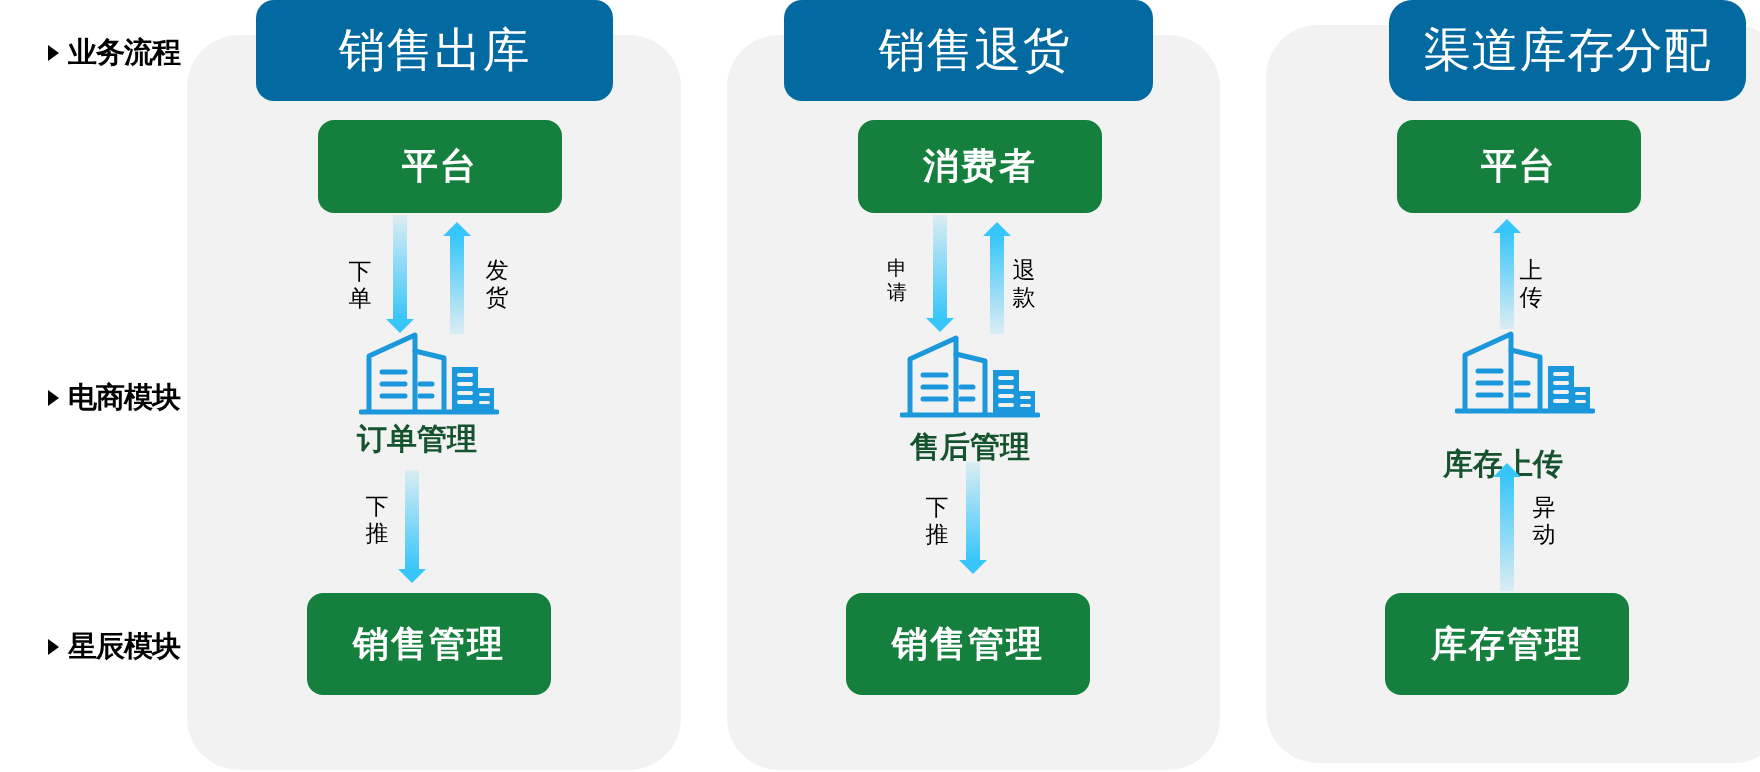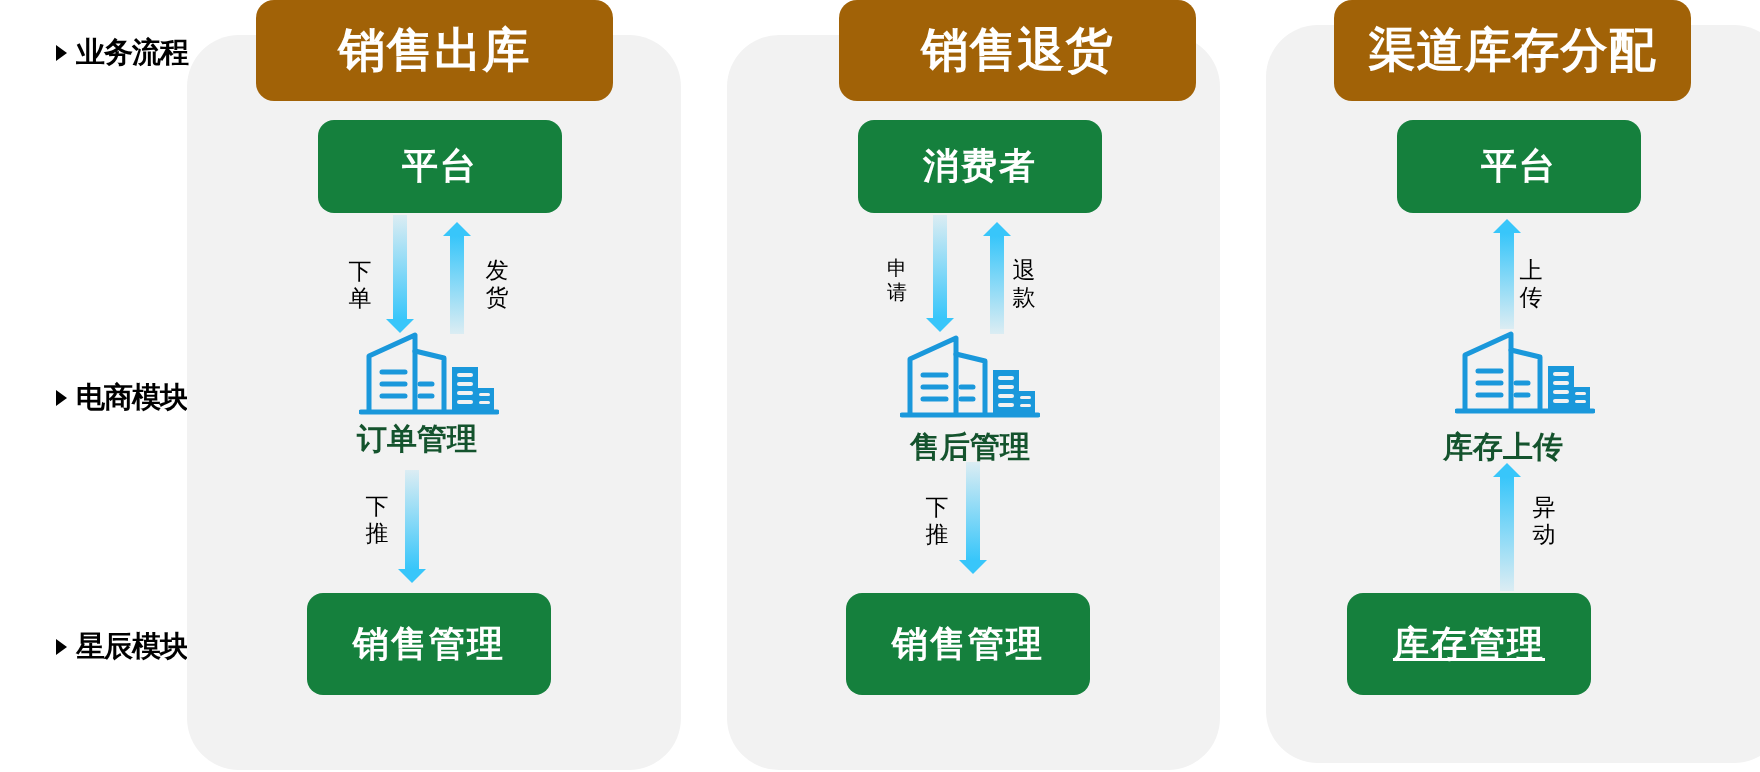--- a/index.html
+++ b/index.html
@@ -2,35 +2,35 @@
 <html><head>
 <meta charset="utf-8">
 <style>
   html, body { margin:0; padding:0; }
   body {
     width:1760px; height:772px; position:relative; overflow:hidden;
     background:#ffffff;
     font-family:"DejaVu Sans","Liberation Sans",sans-serif;
   }
   .row-label {
-    position:absolute; left:12px; height:40px; display:flex; align-items:center;
+    position:absolute; left:4px; height:40px; display:flex; align-items:center;
     font-weight:bold; font-size:29px; color:#000; letter-spacing:-1px;padding-left:44px;
   }
   .row-label .tri {
     width:0; height:0; border-top:8px solid transparent; border-bottom:8px solid transparent;
     border-left:11px solid #000; margin-right:9px;
   }
   .panel {
     position:absolute; background:#f2f2f2; border-radius:52px;
   }
   .header {
     position:absolute; width:357px; height:101px; top:0;
-    background:#a16207; border-radius:18px;
+    background:#0369a1; border-radius:18px;
     display:flex; align-items:center; justify-content:center;
-    color:#fff; font-size:47px; letter-spacing:1px;font-weight:bold;
+    color:#fff; font-size:47px; letter-spacing:1px;
   }
   .box {
     position:absolute; width:244px; background:#15803d; border-radius:16px;
     display:flex; align-items:center; justify-content:center;
     color:#fff; font-weight:bold; font-size:36px; letter-spacing:2px;
   }
   .box.top { height:93px; top:120px; }
   .box.bottom { height:102px; top:593px; }
   .arrow { position:absolute; width:28px; }
   .arrow .shaft { position:absolute; left:7px; width:14px; }
@@ -121,21 +121,21 @@
 </div>
 <div class="vlabel" style="left:364px; top:493px;">
   <div>下</div>
     <div>推</div>
 </div>
 
 <div class="box bottom" style="left:307px;">
   <span>销售管理</span>
 </div>
 
-<div class="header" style="left:839px;">
+<div class="header" style="left:784px;padding-left:12px;">
   <span>销售退货</span>
 </div>
 <div class="box top" style="left:858px;">
   <span>消费者</span>
 </div>
 
 <div class="arrow down" style="left:926px; top:215px; height:117px;">
   <div class="shaft"></div>
     <div class="head"></div>
 </div>
@@ -180,21 +180,21 @@
 </div>
 <div class="vlabel" style="left:924px; top:494px;">
   <div>下</div>
     <div>推</div>
 </div>
 
 <div class="box bottom" style="left:846px;">
   <span>销售管理</span>
 </div>
 
-<div class="header" style="left:1334px;">
+<div class="header" style="left:1389px;border-radius:23px;">
   <span>渠道库存分配</span>
 </div>
 <div class="box top" style="left:1397px;">
   <span>平台</span>
 </div>
 
 <div class="arrow up" style="left:1493px; top:219px; height:110px;">
   <div class="head"></div>
     <div class="shaft"></div>
 </div>
@@ -214,28 +214,28 @@
   <rect x="117" y="58" width="18" height="22" fill="#1a98db"></rect>
   <g fill="#f2f2f2">
     <rect x="98" y="43" width="16" height="4" rx="2"></rect>
     <rect x="98" y="52" width="16" height="4" rx="2"></rect>
     <rect x="98" y="61" width="16" height="4" rx="2"></rect>
     <rect x="98" y="70" width="16" height="4" rx="2"></rect>
     <rect x="120" y="63" width="11" height="3" rx="1.5"></rect>
     <rect x="120" y="71" width="11" height="3" rx="1.5"></rect>
   </g>
 </svg>
-<div class="module-label" style="left:1443px; top:427px;">
+<div class="module-label" style="left:1443px; top:444px;">
   <span>库存上传</span>
 </div>
 
 <div class="arrow up" style="left:1493px; top:463px; height:128px;">
   <div class="head"></div>
     <div class="shaft"></div>
 </div>
 <div class="vlabel" style="left:1531px; top:494px;">
   <div>异</div>
     <div>动</div>
 </div>
 
-<div class="box bottom" style="left:1347px;text-decoration:underline;">
+<div class="box bottom" style="left:1385px;">
   <span>库存管理</span>
 </div>
 
 </body></html>

